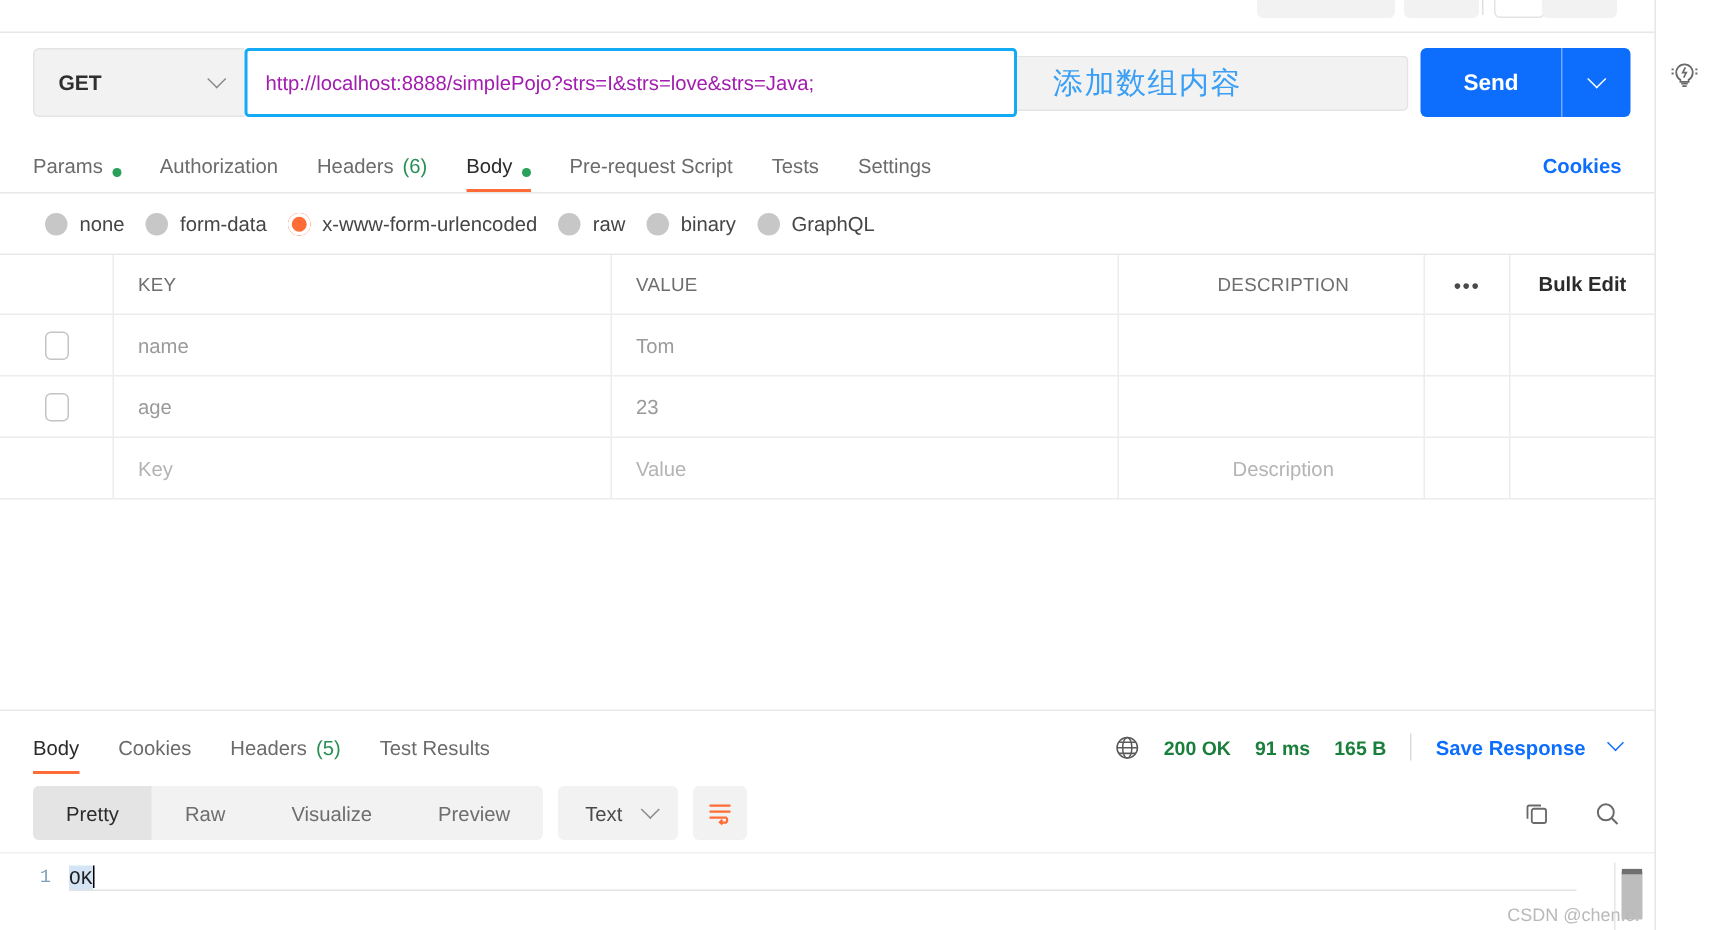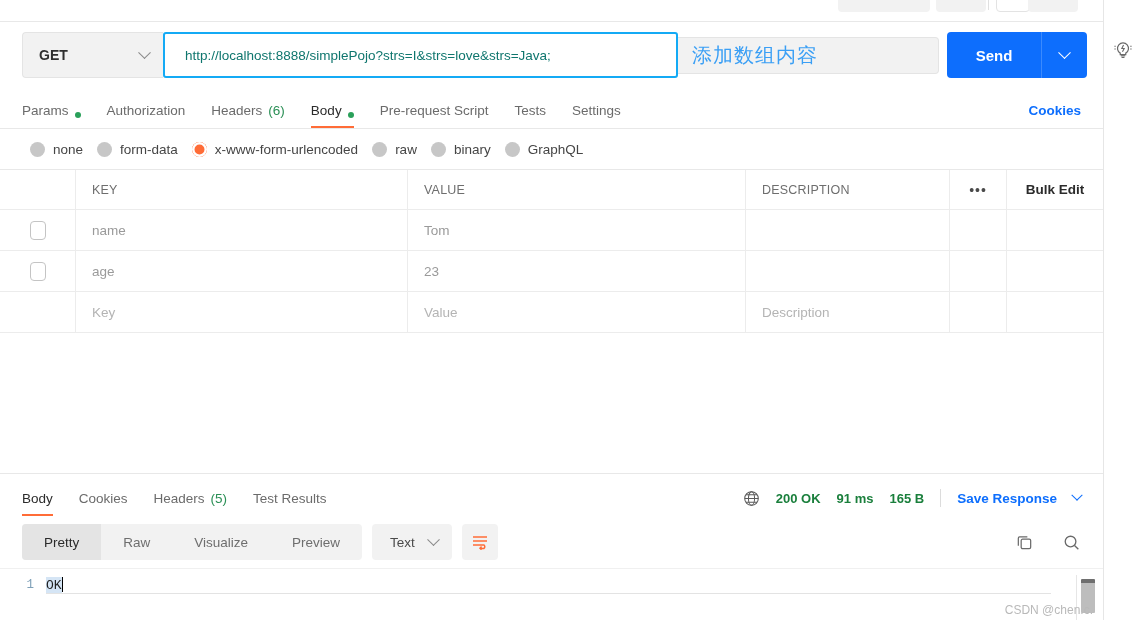--- a/index.html
+++ b/index.html
@@ -79,32 +79,31 @@
     position: relative;
     width: 515px; height: 46px;
     border: 2px solid #14aaf5;
     border-radius: 3px;
     background: #ffffff;
     display: flex; align-items: center;
     padding: 0 12px;
     overflow: hidden;
   }
   .url-input-wrap .url-text {
-    font-size: 13.5px; color: #0f766e;
+    font-size: 13.5px; color: #a21caf;
     white-space: nowrap;
-    margin-left: 8px;
   }
   .annot-zone {
     flex: 1; height: 37px;
     background: #f2f2f2;
     border: 1px solid #e4e4e4;
     border-left: none;
     border-radius: 0 4px 4px 0;
     display: flex; align-items: center;
-    padding-left: 14px;
+    padding-left: 24px;
   }
   .annot-text {
     font-size: 20px; color: #3a9ff5;
     font-family: "DejaVu Sans", sans-serif;
     letter-spacing: 1px;
   }
   .send-group { display: flex; margin-left: 8px; }
   .send-btn {
     width: 94px; height: 46px;
     background: #0d6efd;
@@ -180,21 +179,21 @@
   
   .table {
     border-top: 1px solid #e8e8e8;
     flex: none;
   }
   .trow { display: flex; border-bottom: 1px solid #ececec; height: 41px; align-items: center; }
   .trow.head { height: 40px; }
   .c-check { width: 76px; display:flex; align-items:center; justify-content:center; height: 100%; border-right: 1px solid #ececec;}
   .c-key { width: 332px; padding-left: 16px; height:100%; display:flex; align-items:center; border-right: 1px solid #ececec;}
   .c-val { width: 338px; padding-left: 16px; height:100%; display:flex; align-items:center; border-right: 1px solid #ececec;}
-  .c-desc { flex: 1; padding-left: 16px; height:100%; display:flex; align-items:center; border-right: 1px solid #ececec;}
+  .c-desc { flex: 1; padding-left: 16px; height:100%; display:flex; align-items:center; border-right: 1px solid #ececec; justify-content: center;}
   .c-dots { width: 57px; display:flex; align-items:center; justify-content:center; height:100%; border-right: 1px solid #ececec;}
   .c-bulk { width: 96px; display:flex; align-items:center; justify-content:center; height:100%; }
   .hd-text { font-size: 12.5px; color: #6e6e6e; letter-spacing: .2px; }
   .cell-text { font-size: 13.5px; color: #9a9a9a; }
   .cell-text.placeholder { color: #b4b4b4; }
   .chk {
     width: 16px; height: 19px;
     border: 1.4px solid #c4c4c4; border-radius: 4px;
     background: #fff; cursor: pointer;
   }

